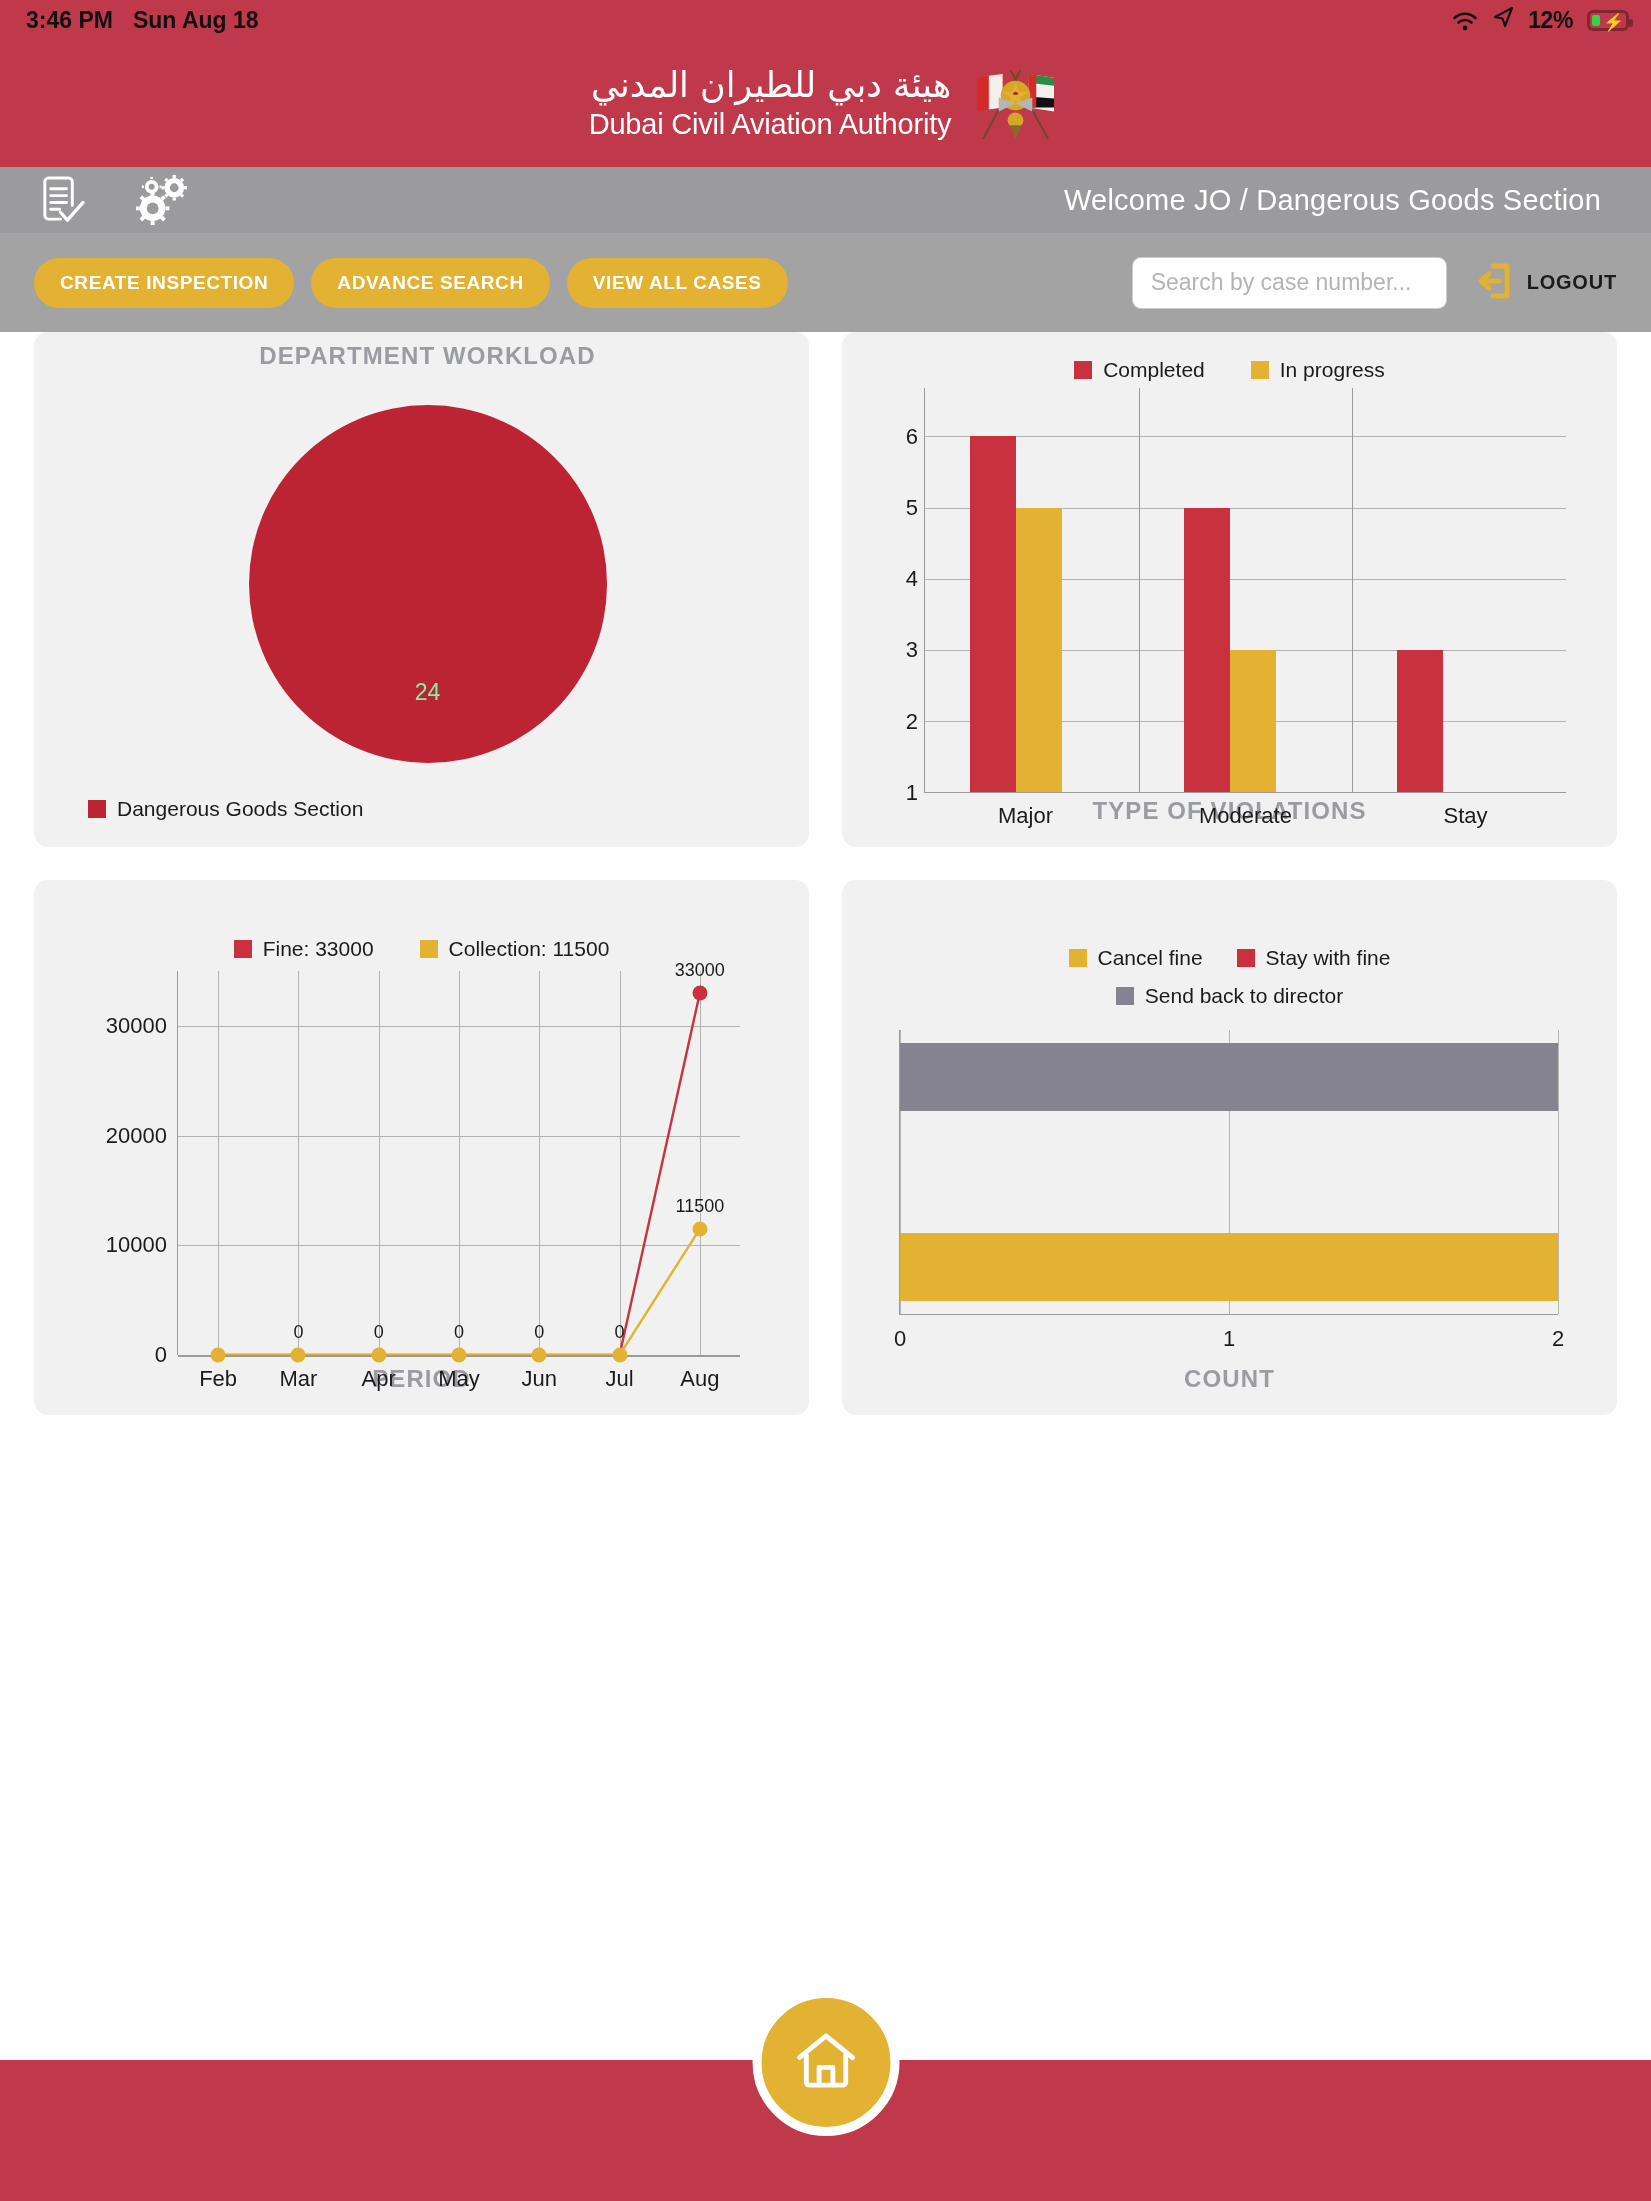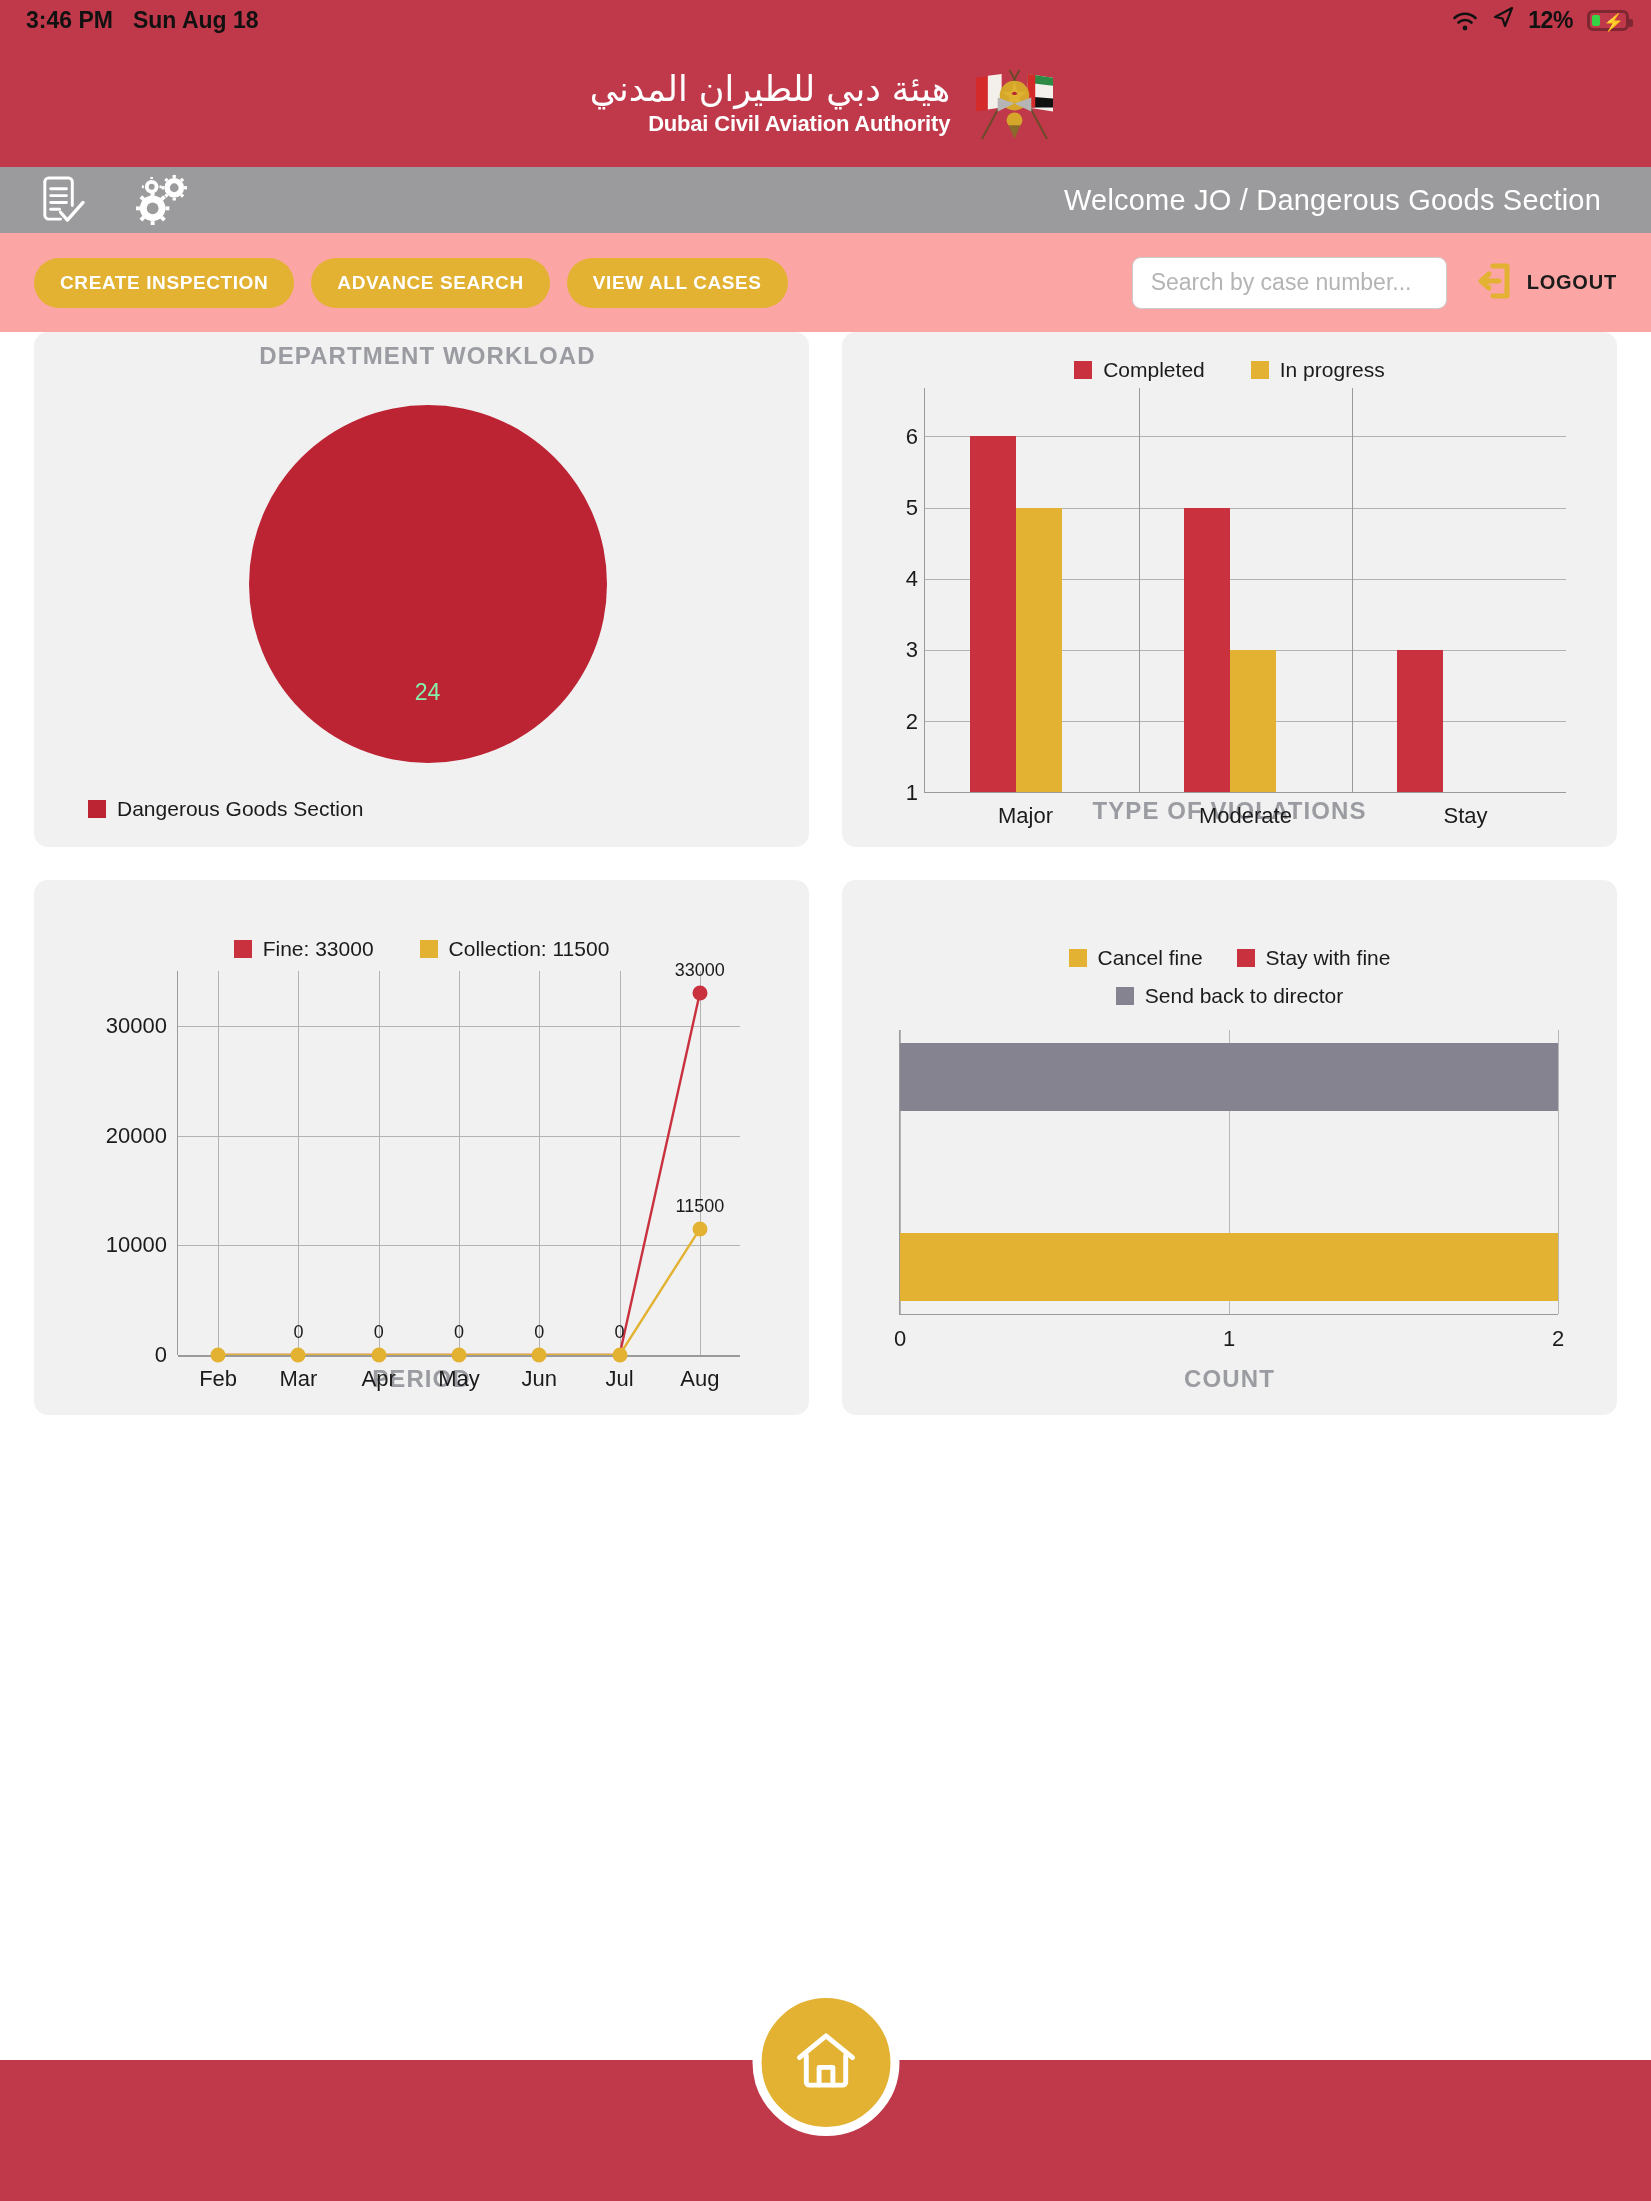--- a/index.html
+++ b/index.html
@@ -33,39 +33,39 @@
   .brandbar {
     height: 127px; background: #bf394a;
     display: flex; justify-content: center;
   }
   .brand-inner { display: flex; align-items: center; gap: 18px; }
   .brand-text { text-align: right; color: #fff; }
   .brand-ar {
     font-size: 35px; letter-spacing: 0px; line-height: 1.15;
     direction: rtl; font-family: "DejaVu Sans", sans-serif; font-weight: 400;
   }
-  .brand-en { font-size: 22px; font-weight: 700; line-height: 1.2; margin-top: 2px; letter-spacing:-0.2px;}
+  .brand-en { font-size: 29px; font-weight: 400; line-height: 1.2; margin-top: 2px; letter-spacing:-0.2px;}
   .emblem { width: 93px; height: 79px; position: relative; }
 
   
   .navbar {
     height: 66px; background: #9b9b9d;
     display: flex; align-items: center; padding: 0 32px;
   }
   .nav-icons { display: flex; align-items: center; gap: 40px; }
   .nav-ico { width: 59px; height: 57px; display: flex; align-items: center; justify-content: center; cursor: pointer;}
   .welcome {
     margin-left: auto; color: #ffffff; font-size: 29px; letter-spacing: 0.2px;
     padding-right: 18px;
   }
 
   
   .toolbar {
     height: 99px; display: flex; align-items: center; padding: 0 34px;
-    background: #fca5a5;
+    background: #a3a3a3;
   }
   .pill {
     background: #e3b232; color: #fff; border: none; border-radius: 30px;
     font-size: 19px; font-weight: 700; letter-spacing: 0.6px;
     padding: 0 26px; height: 50px; margin-right: 17px; cursor: pointer;
     font-family: "Liberation Sans", sans-serif;
   }
   .toolbar-right { margin-left: auto; display: flex; align-items: center; gap: 26px; }
   .searchbox {
     width: 315px; height: 52px; border: 1px solid #cccccc; border-radius: 9px;

